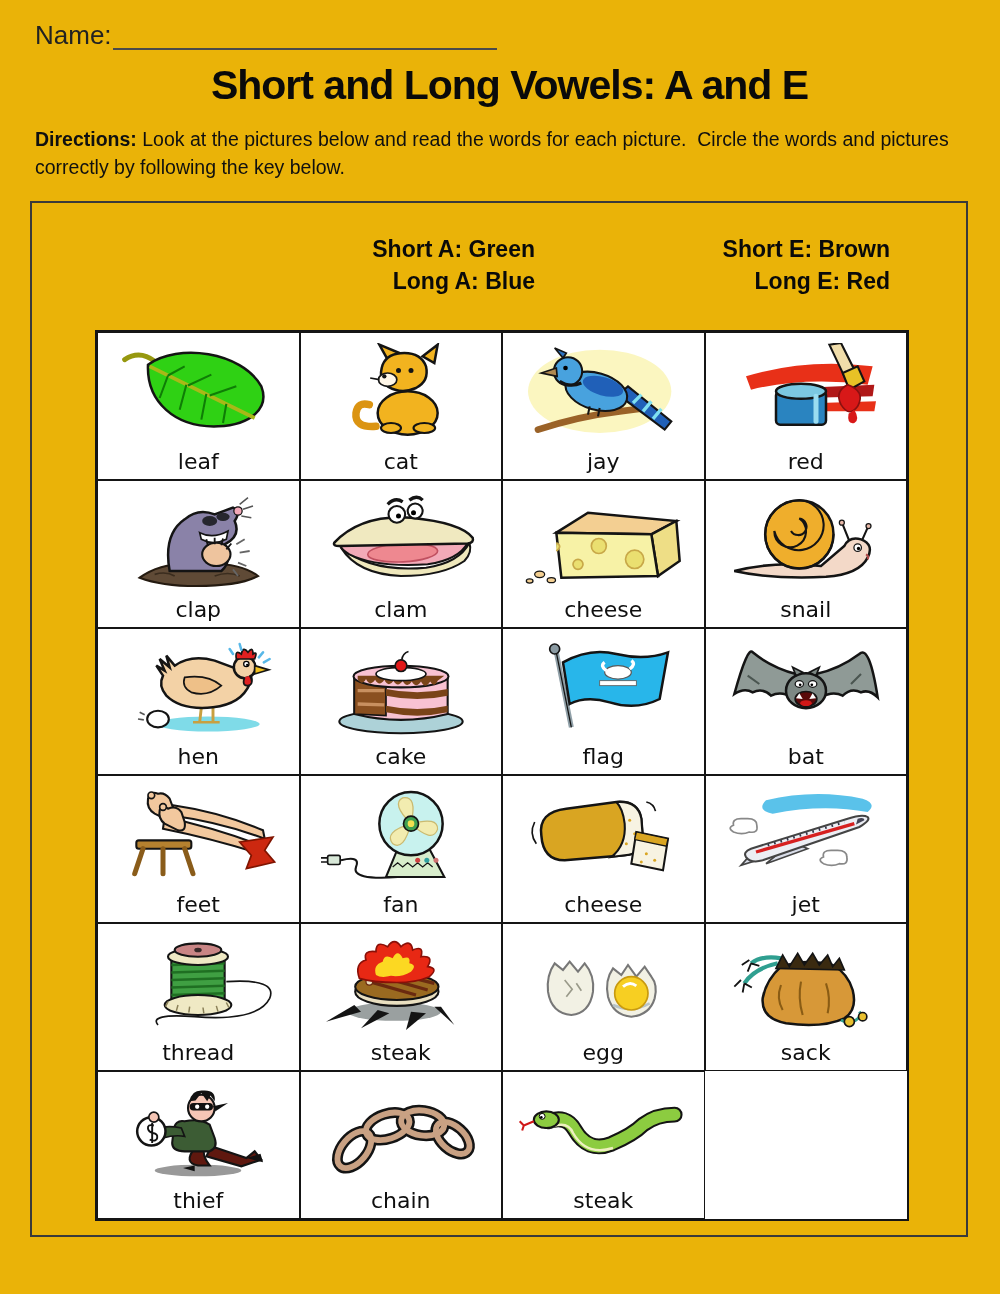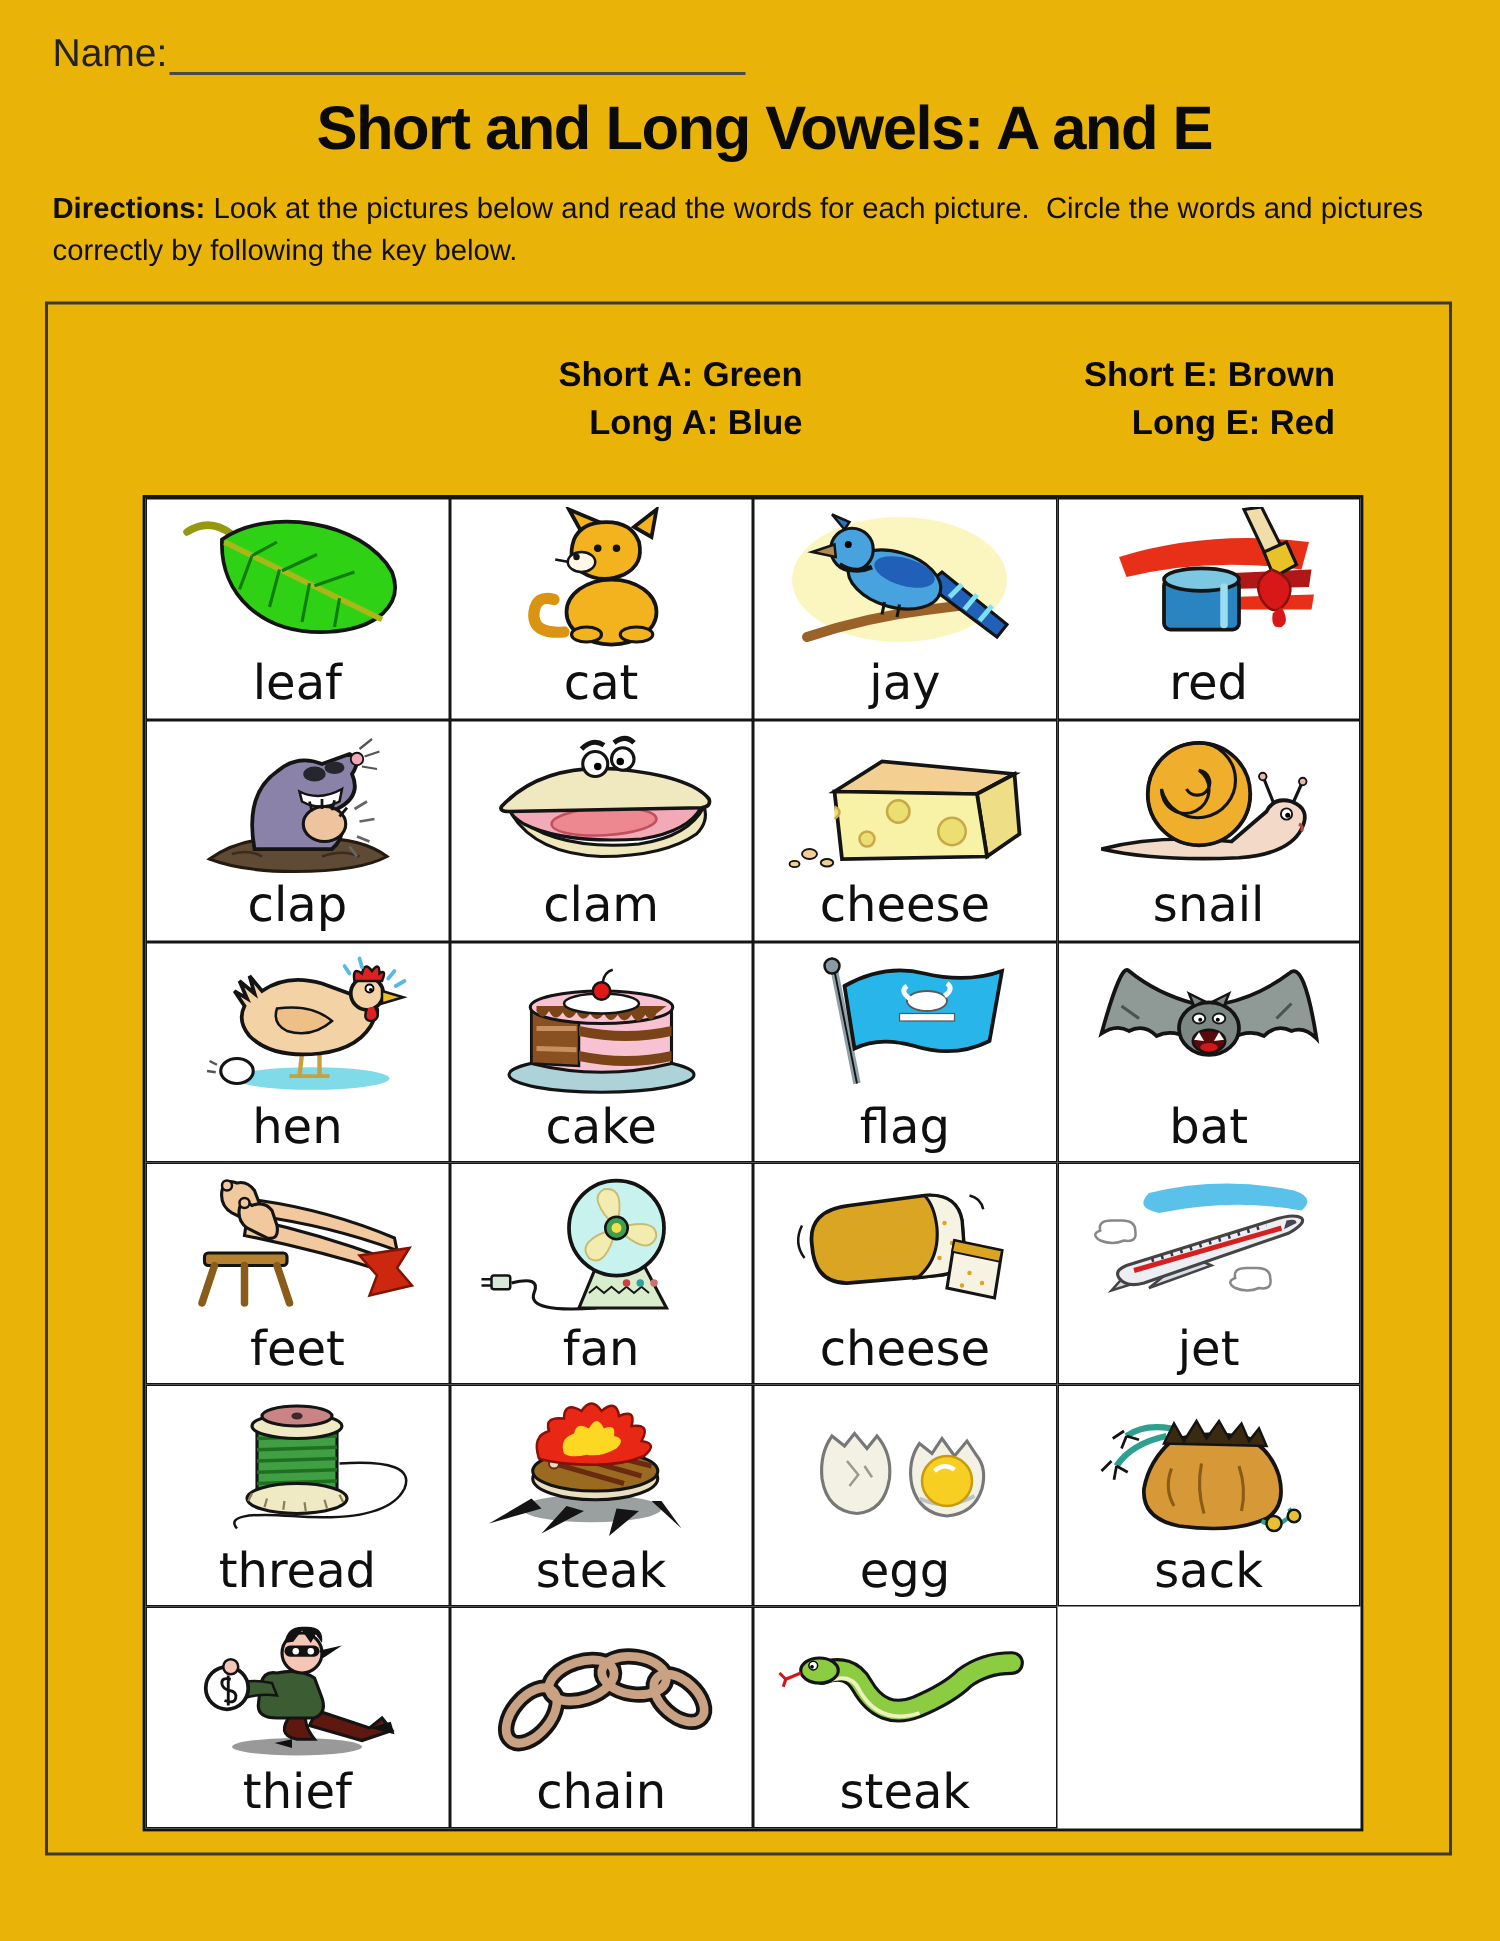--- a/index.html
+++ b/index.html
@@ -22,21 +22,21 @@
   .word-grid{position:absolute;left:63px;top:127px;width:814px;height:891px;
              box-sizing:border-box;border:2px solid #151515;display:grid;
              grid-template-columns:repeat(4,1fr);grid-template-rows:repeat(6,1fr);
              background:#fff;}
   .cell{border:1px solid #151515;box-sizing:border-box;display:flex;
         flex-direction:column;align-items:center;justify-content:flex-end;
         padding:4px 4px 6px;overflow:hidden;}
   .pic{flex:1 1 auto;min-height:0;width:100%;display:flex;align-items:center;
        justify-content:center;}
   .pic svg{width:180px;height:100px;display:block;}
-  .word{font-family:"DejaVu Sans",sans-serif;font-size:32px;line-height:1.05;
+  .word{font-family:"DejaVu Sans",sans-serif;font-size:22px;line-height:1.05;
         color:#0f0f0f;}
   .footer{position:absolute;left:0;right:0;top:1243px;text-align:center;
           font-size:17px;color:#2a2a2a;}
 </style>
 </head>
 <body>
 
 <div class="page">
   <div class="name-label">Name:</div>
   <div class="name-line"></div>

